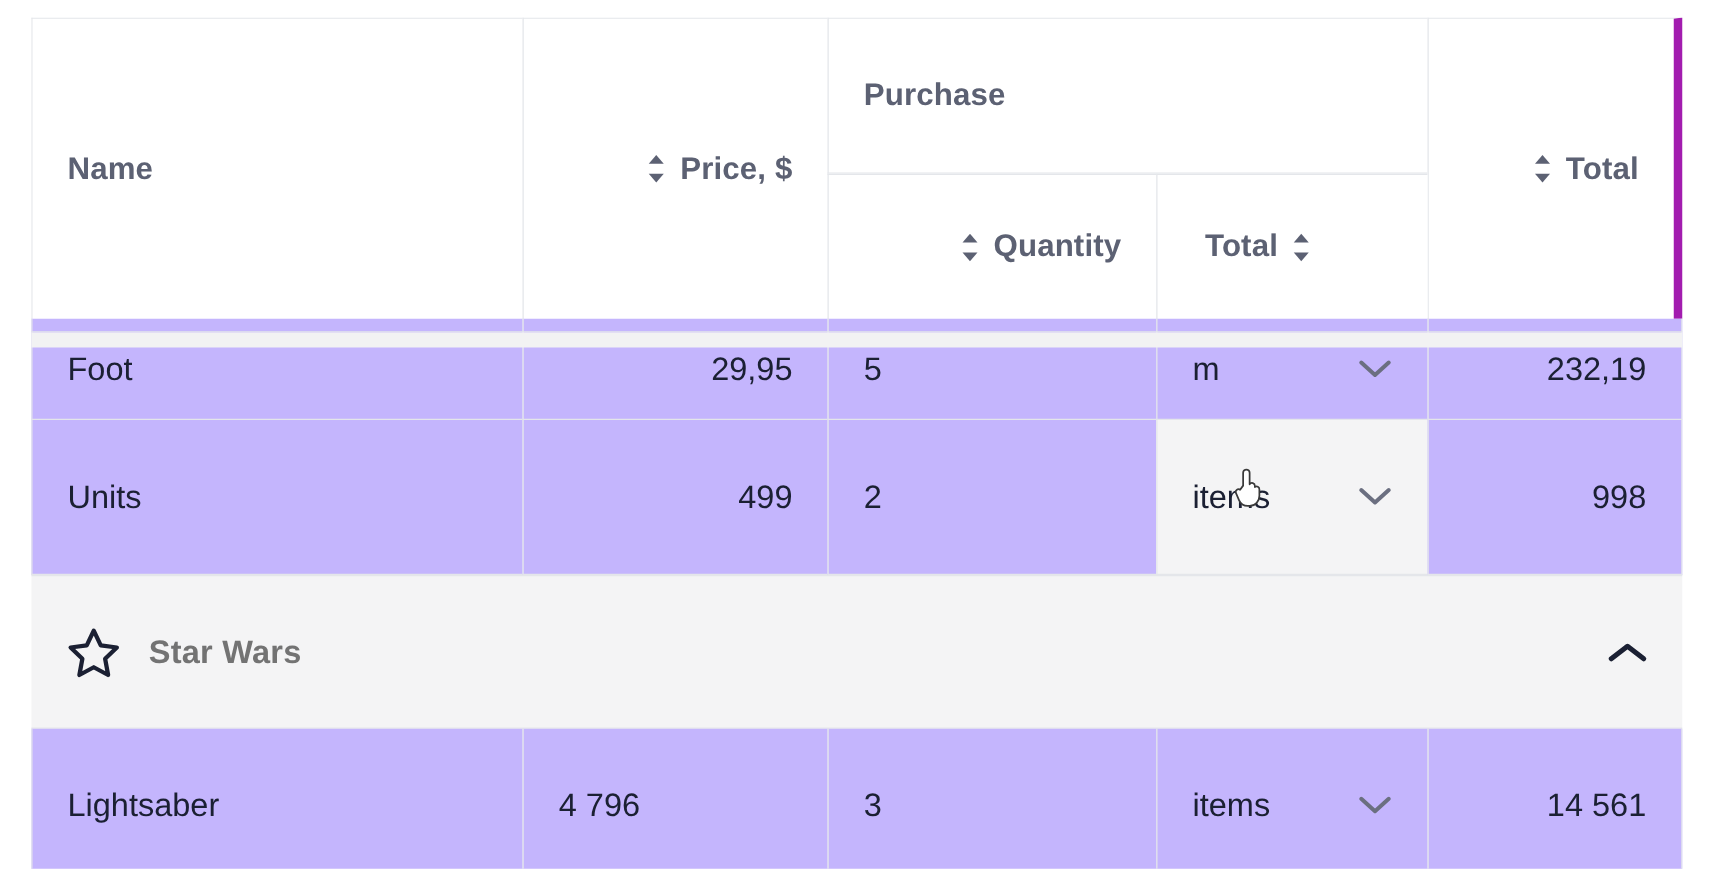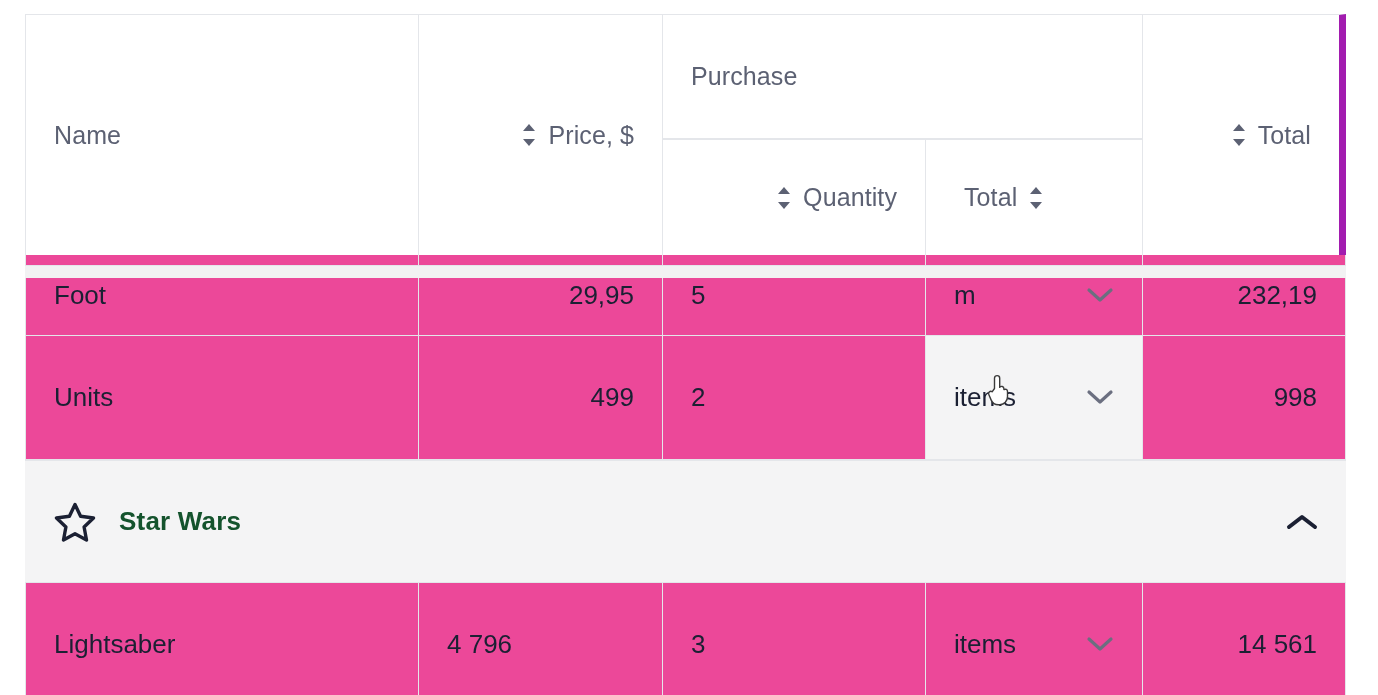--- a/index.html
+++ b/index.html
@@ -43,21 +43,21 @@
   col.c-price { width: 244px; }
   col.c-qty   { width: 263px; }
   col.c-units { width: 217px; }
   col.c-total { width: 204px; }
 
   
   thead th {
     background: #ffffff;
     color: #5c6173;
     font-size: 25px;
-    font-weight: 400;
+    font-weight: 700;
     letter-spacing: .1px;
     padding: 0;
     margin: 0;
     vertical-align: middle;
     border-top: 1px solid #e4e6ea;
     border-left: 1px solid #e4e6ea;
     box-sizing: border-box;
   }
   thead th.last { border-right: 7px solid #a21caf; }
   thead th.botline { border-bottom: 1px solid #e4e6ea; }
@@ -88,21 +88,21 @@
 
   
   tbody td {
     font-size: 26px;
     font-weight: 400;
     color: #1b2033;
     padding: 0;
     border-left: 1px solid #e4e6ea;
     border-bottom: 1px solid #e4e6ea;
     box-sizing: border-box;
-    background: #ec4899;
+    background: #c4b5fd;
     vertical-align: middle;
   }
   tbody td.last { border-right: 1px solid #e4e6ea; }
 
   .cell {
     display: flex;
     align-items: center;
     padding: 0 28px;
     box-sizing: border-box;
     height: 100%;
@@ -152,21 +152,21 @@
   .group-left {
     display: flex;
     align-items: center;
     gap: 22px;
   }
   .star-ico { width: 44px; height: 42px; flex: 0 0 auto; }
   .star-ico svg { display: block; }
   .group-title {
     font-size: 26px;
     font-weight: 700;
-    color: #14532d;
+    color: #737373;
     letter-spacing: .2px;
   }
   .chev-up { width: 34px; height: 20px; }
   .chev-up svg { display: block; }
 
   
   .clip-band {
     position: absolute;
     left: 0;
     top: 252px;

